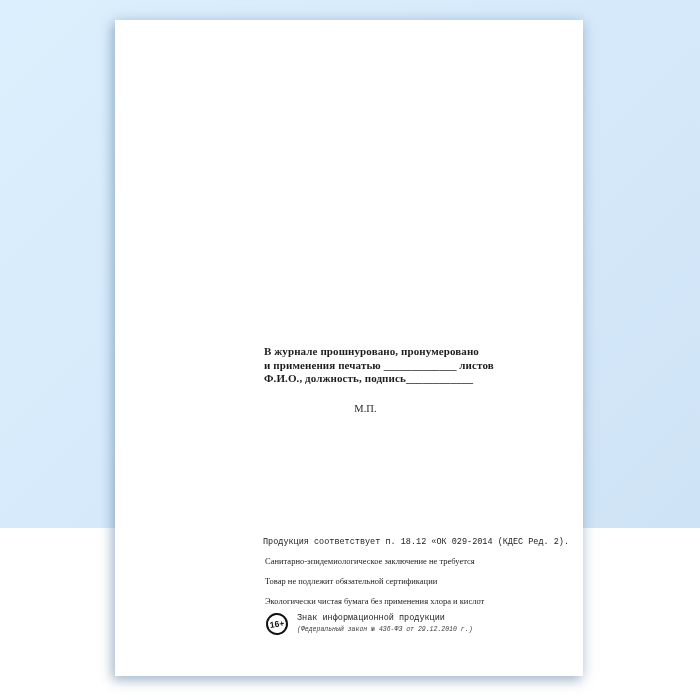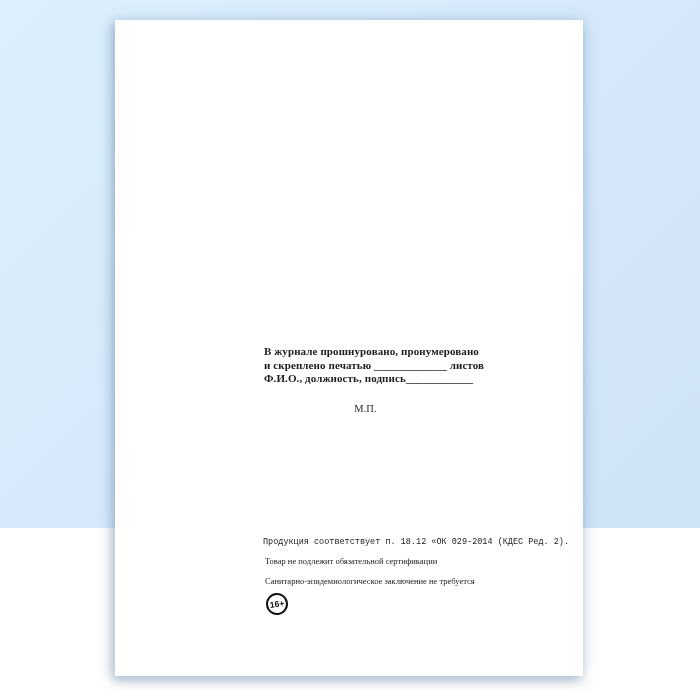--- a/index.html
+++ b/index.html
@@ -105,30 +105,35 @@
   .nowrap { white-space: nowrap; font-family: Liberation Mono, monospace; }
 </style>
 </head>
 <body>
 
 <div class="canvas">
   <div class="page">
 
     <div class="stamp-block">
       <div class="stamp-line">В журнале прошнуровано, пронумеровано</div>
-      <div class="stamp-line">и скреплено печатью _____________ листов</div>
+      <div class="stamp-line">и применения печатью _____________ листов</div>
       <div class="stamp-line">Ф.И.О., должность, подпись____________</div>
       <div class="seal-label">М.П.</div>
     </div>
 
     <div class="compliance">
       <div class="nowrap">Продукция соответствует п. 18.12 «ОК 029-2014 (КДЕС Ред. 2).</div>
 
+      <div class="spaced">Санитарно-эпидемиологическое заключение не требуется</div>
       <div class="spaced">Товар не подлежит обязательной сертификации</div>
-      <div class="spaced">Санитарно-эпидемиологическое заключение не требуется</div>
+      <div class="spaced">Экологически чистая бумага без применения хлора и кислот</div>
 
       <div class="info-row">
         <div class="age-badge">16+</div>
+        <div class="info-texts">
+          <div class="info-title nowrap">Знак информационной продукции</div>
+          <div class="info-law nowrap">(Федеральный закон № 436-ФЗ от 29.12.2010 г.)</div>
+        </div>
       </div>
     </div>
 
   </div>
 </div>
 
 </body></html>

